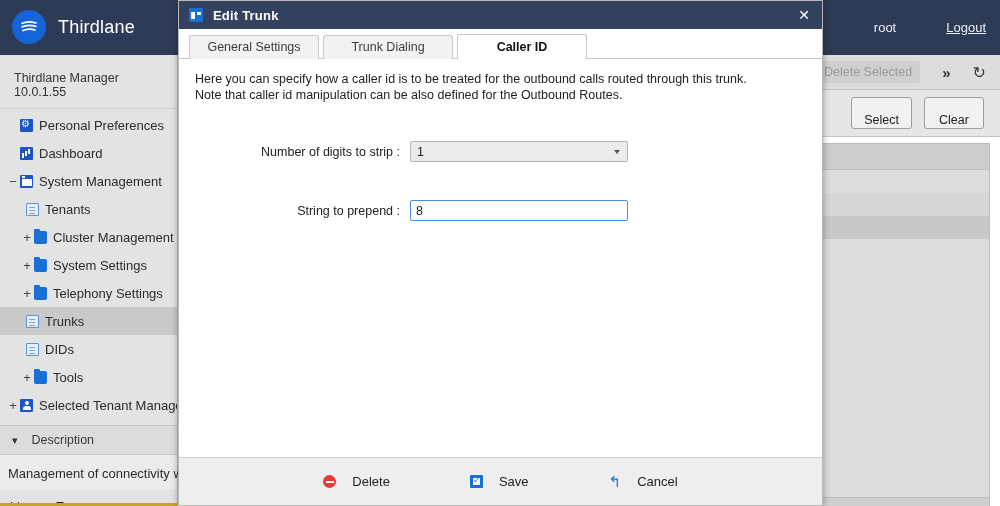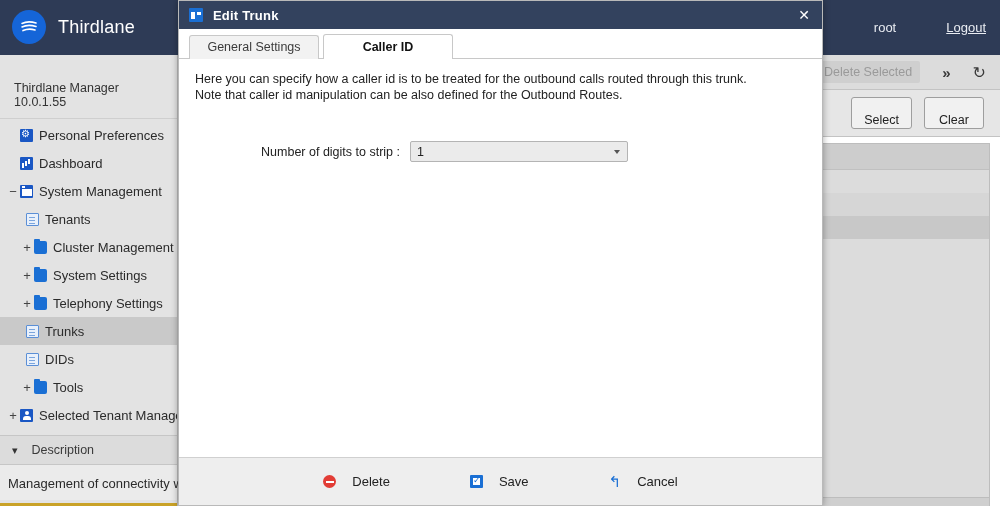--- a/index.html
+++ b/index.html
@@ -39,21 +39,21 @@
   .topbar-right .logout { text-decoration: underline; cursor: pointer; color:#e9ecf2; }
 
   
   .sidebar {
     position: absolute; left: 0; top: 55px; width: 178px; height: 451px;
     background: #e3e3e3;
     border-right: 1px solid #bdbdbd;
     font-size: 12.5px; color: #333;
   }
   .side-version {
-    padding: 26px 12px 9px 14px;
+    padding: 16px 12px 9px 14px;
     font-size: 12.5px; color: #333;
     border-bottom: 1px solid #cfcfcf;
     background: #e3e3e3;
   }
   .nav { padding-top: 2px; }
   .nav-item {
     display: flex; align-items: center;
     height: 28px; padding-left: 6px;
     font-size: 13px; color: #2b2b2b;
     cursor: pointer; white-space: nowrap;
@@ -394,34 +394,39 @@
 
   <div class="modal">
     <div class="modal-title">
       <span class="mt-icon"></span>
       <span class="mt-title">Edit Trunk</span>
       <span class="mt-close">✕</span>
     </div>
 
     <div class="tabs">
       <div class="tab">General Settings</div>
+      <div class="tab">Trunk Dialing</div>
       <div class="tab active">Caller ID</div>
     </div>
 
     <div class="modal-body">
       <div class="intro">Here you can specify how a caller id is to be treated for the outbound calls routed through this trunk. Note that caller id manipulation can be also defined for the Outbound Routes.</div>
 
       <div class="form">
         <div class="frow">
           <div class="flabel">Number of digits to strip :</div>
           <div class="select-box">
             <span class="val">1</span>
             <span class="caret"></span>
           </div>
         </div>
+        <div class="frow">
+          <div class="flabel">String to prepend :</div>
+          <input class="text-input" type="text" value="8" style="">
+        </div>
       </div>
     </div>
 
     <div class="modal-footer">
       <div class="fbtn">
         <span class="icon-delete"></span>
         <span>Delete</span>
       </div>
       <div class="fbtn">
         <span class="icon-save"></span>

